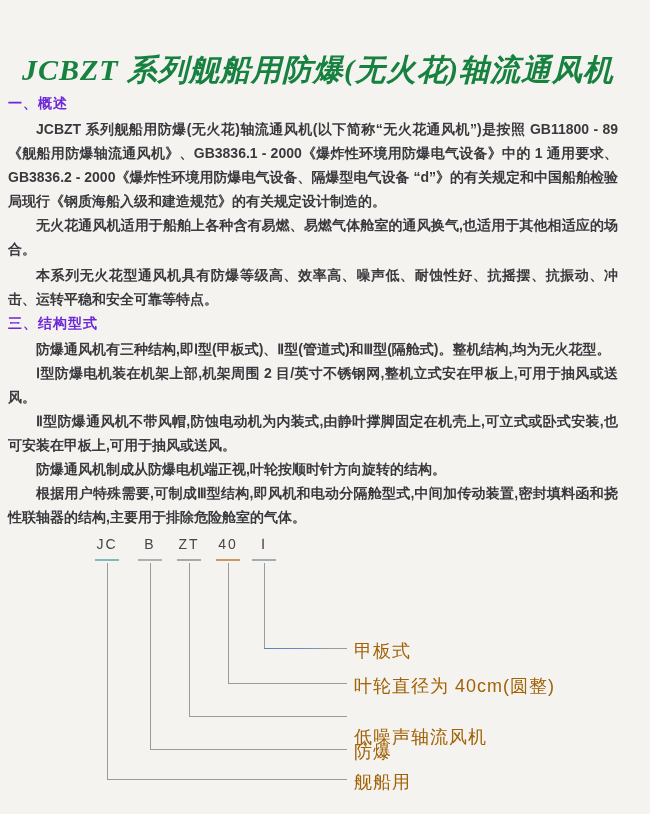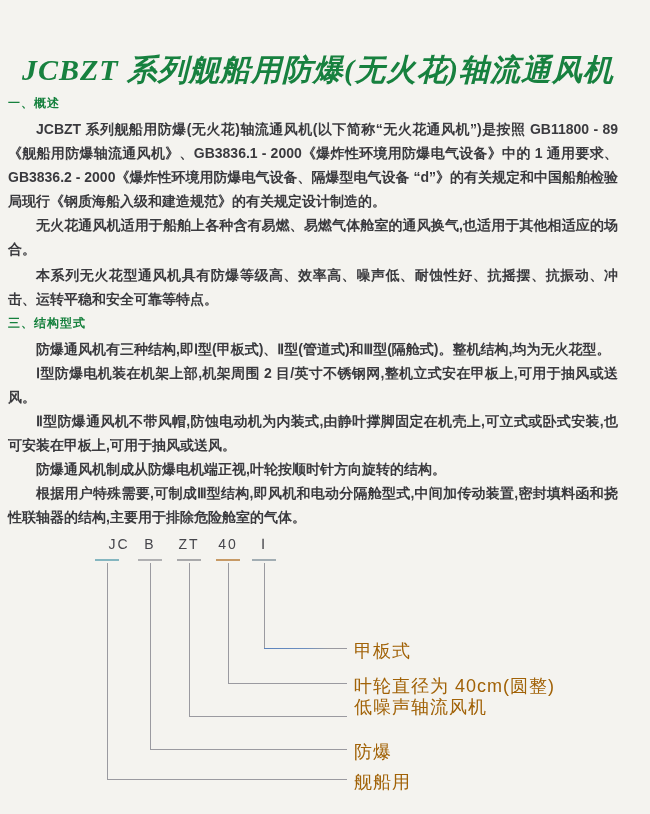--- a/index.html
+++ b/index.html
@@ -28,23 +28,23 @@
     text-align: center;
     font-family: "Liberation Serif", serif;
     font-style: italic;
     font-weight: bold;
     font-size: 30px;
     letter-spacing: 1px;
     color: #17813f;
   }
   h2.sec-h {
     margin: 0 18px 0 8px;
-    font-size: 12px;
+    font-size: 14px;
     font-weight: bold;
-    color: #15803d;
+    color: #6d28d9;
     height: 24px;
     line-height: 24px;
     letter-spacing: 1px;
   }
   .h1-sp { margin-top: 34px; }
   .h2-sp { margin-top: 6px; }
   .h3-sp { margin-top: 8px; }
   .h4-sp { margin-top: 6px; }
   p.body-p {
     margin: 0 18px 0 8px;
@@ -75,21 +75,21 @@
   }
   .code {
     position: absolute;
     top: 5px;
     width: 46px;
     text-align: center;
     font-size: 14px;
     letter-spacing: 2px;
     color: #46464c;
   }
-  .code-0 { left: 96px; }
+  .code-0 { left: 84px; }
   .code-1 { left: 127px; }
   .code-2 { left: 166px; }
   .code-3 { left: 205px; }
   .code-4 { left: 241px; font-family: "Liberation Serif", serif; }
   .ul {
     position: absolute;
     top: 28px;
     width: 24px;
     height: 2px;
   }
@@ -123,21 +123,21 @@
   .dlabel {
     position: absolute;
     left: 354px;
     font-size: 18px;
     letter-spacing: 1px;
     color: #a16207;
     white-space: nowrap;
   }
   .dlabel-0 { top: 239px; }
   .dlabel-1 { top: 209px; }
-  .dlabel-2 { top: 164px; }
+  .dlabel-2 { top: 194px; }
   .dlabel-3 { top: 143px; }
   .dlabel-4 { top: 108px; }
 </style>
 </head>
 <body>
 
 <div class="page">
 
   <h1 class="title">JCBZT 系列舰船用防爆(无火花)轴流通风机</h1>
 

